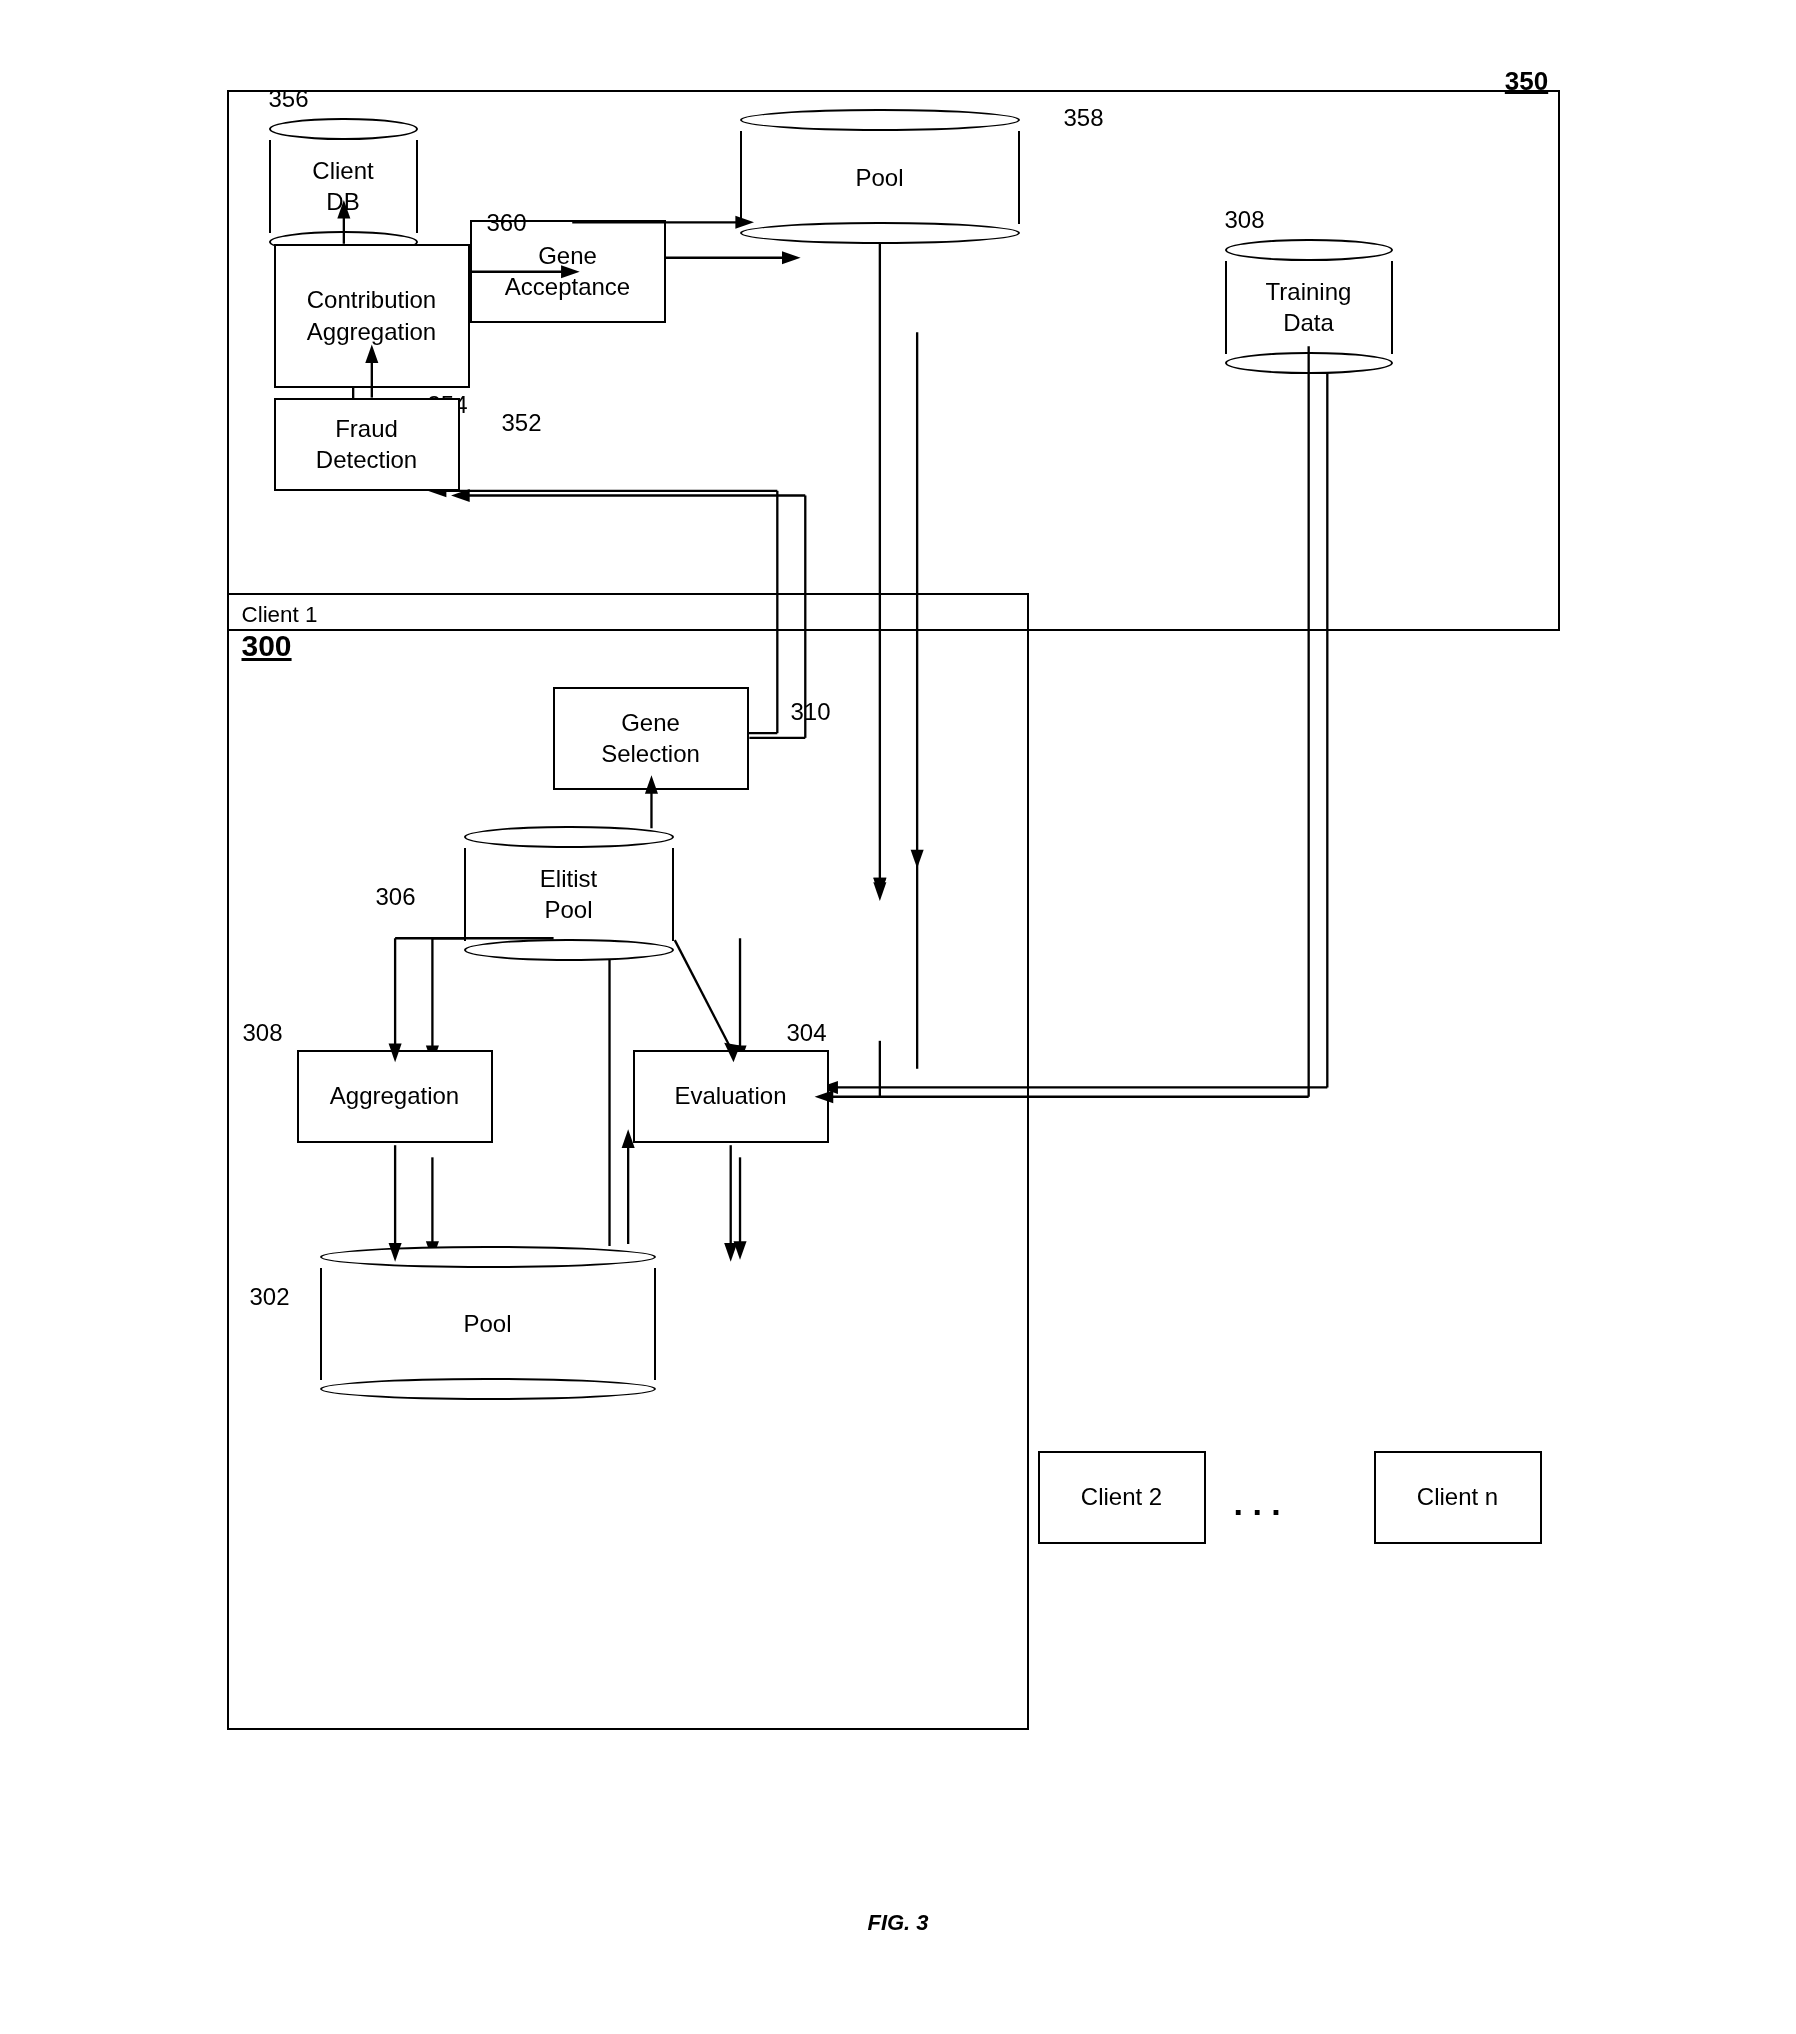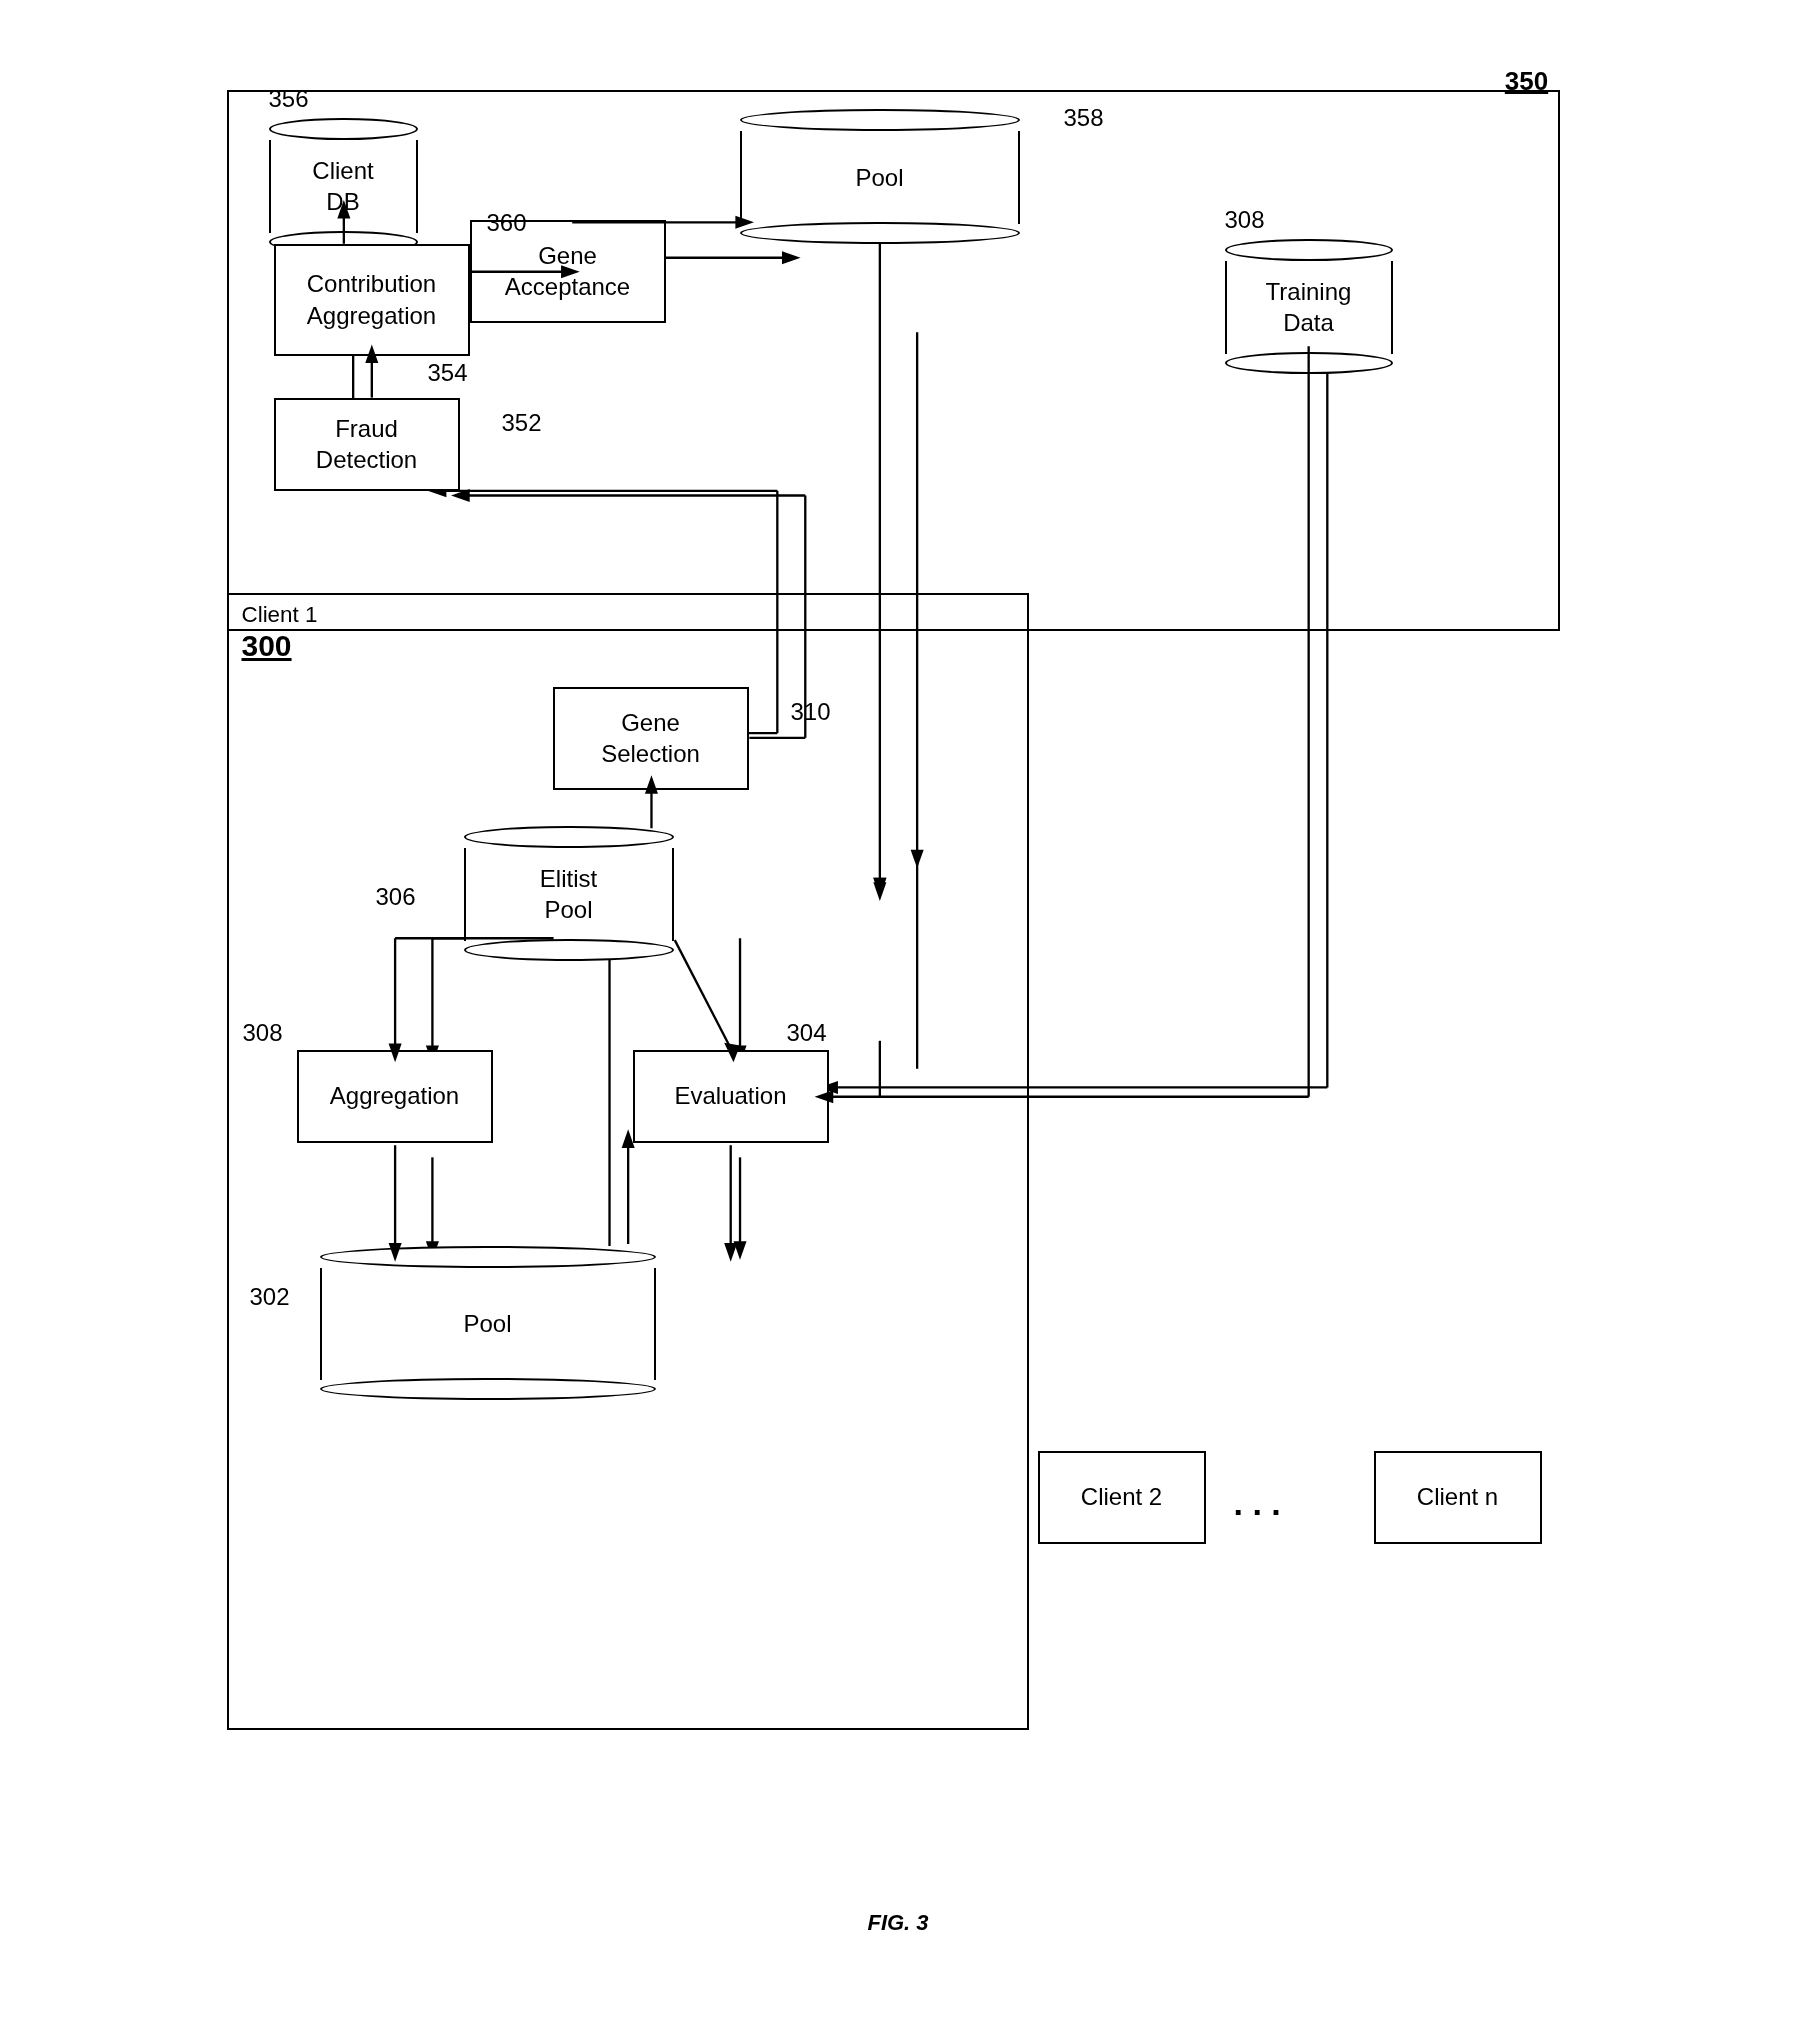--- a/index.html
+++ b/index.html
@@ -223,21 +223,21 @@
 
   <div class="cylinder" style="top:177px; left:1119px; width:168px;">
     <div class="cyl-top"></div>
     <div class="cyl-body" style="height:93px;">
       <span class="box-text">Training<br>Data</span>
     </div>
     <div class="cyl-bottom"></div>
     <span class="num-label" style="top:-33px;left:0px;">308</span>
   </div>
 
-  <div class="rect-box" style="top:182px; left:168px; width:196px; height:112px;">
+  <div class="rect-box" style="top:182px; left:168px; width:196px; height:144px;">
     <span class="box-text">Contribution<br>Aggregation</span>
     <span class="num-label" style="bottom:-33px;right:0px;">354</span>
   </div>
 
   <div class="rect-box" style="top:336px; left:168px; width:186px; height:93px;">
     <span class="box-text">Fraud<br>Detection</span>
     <span class="num-label" style="top:9.3px;right:-84px;">352</span>
   </div>
 
   <div class="box-300">

